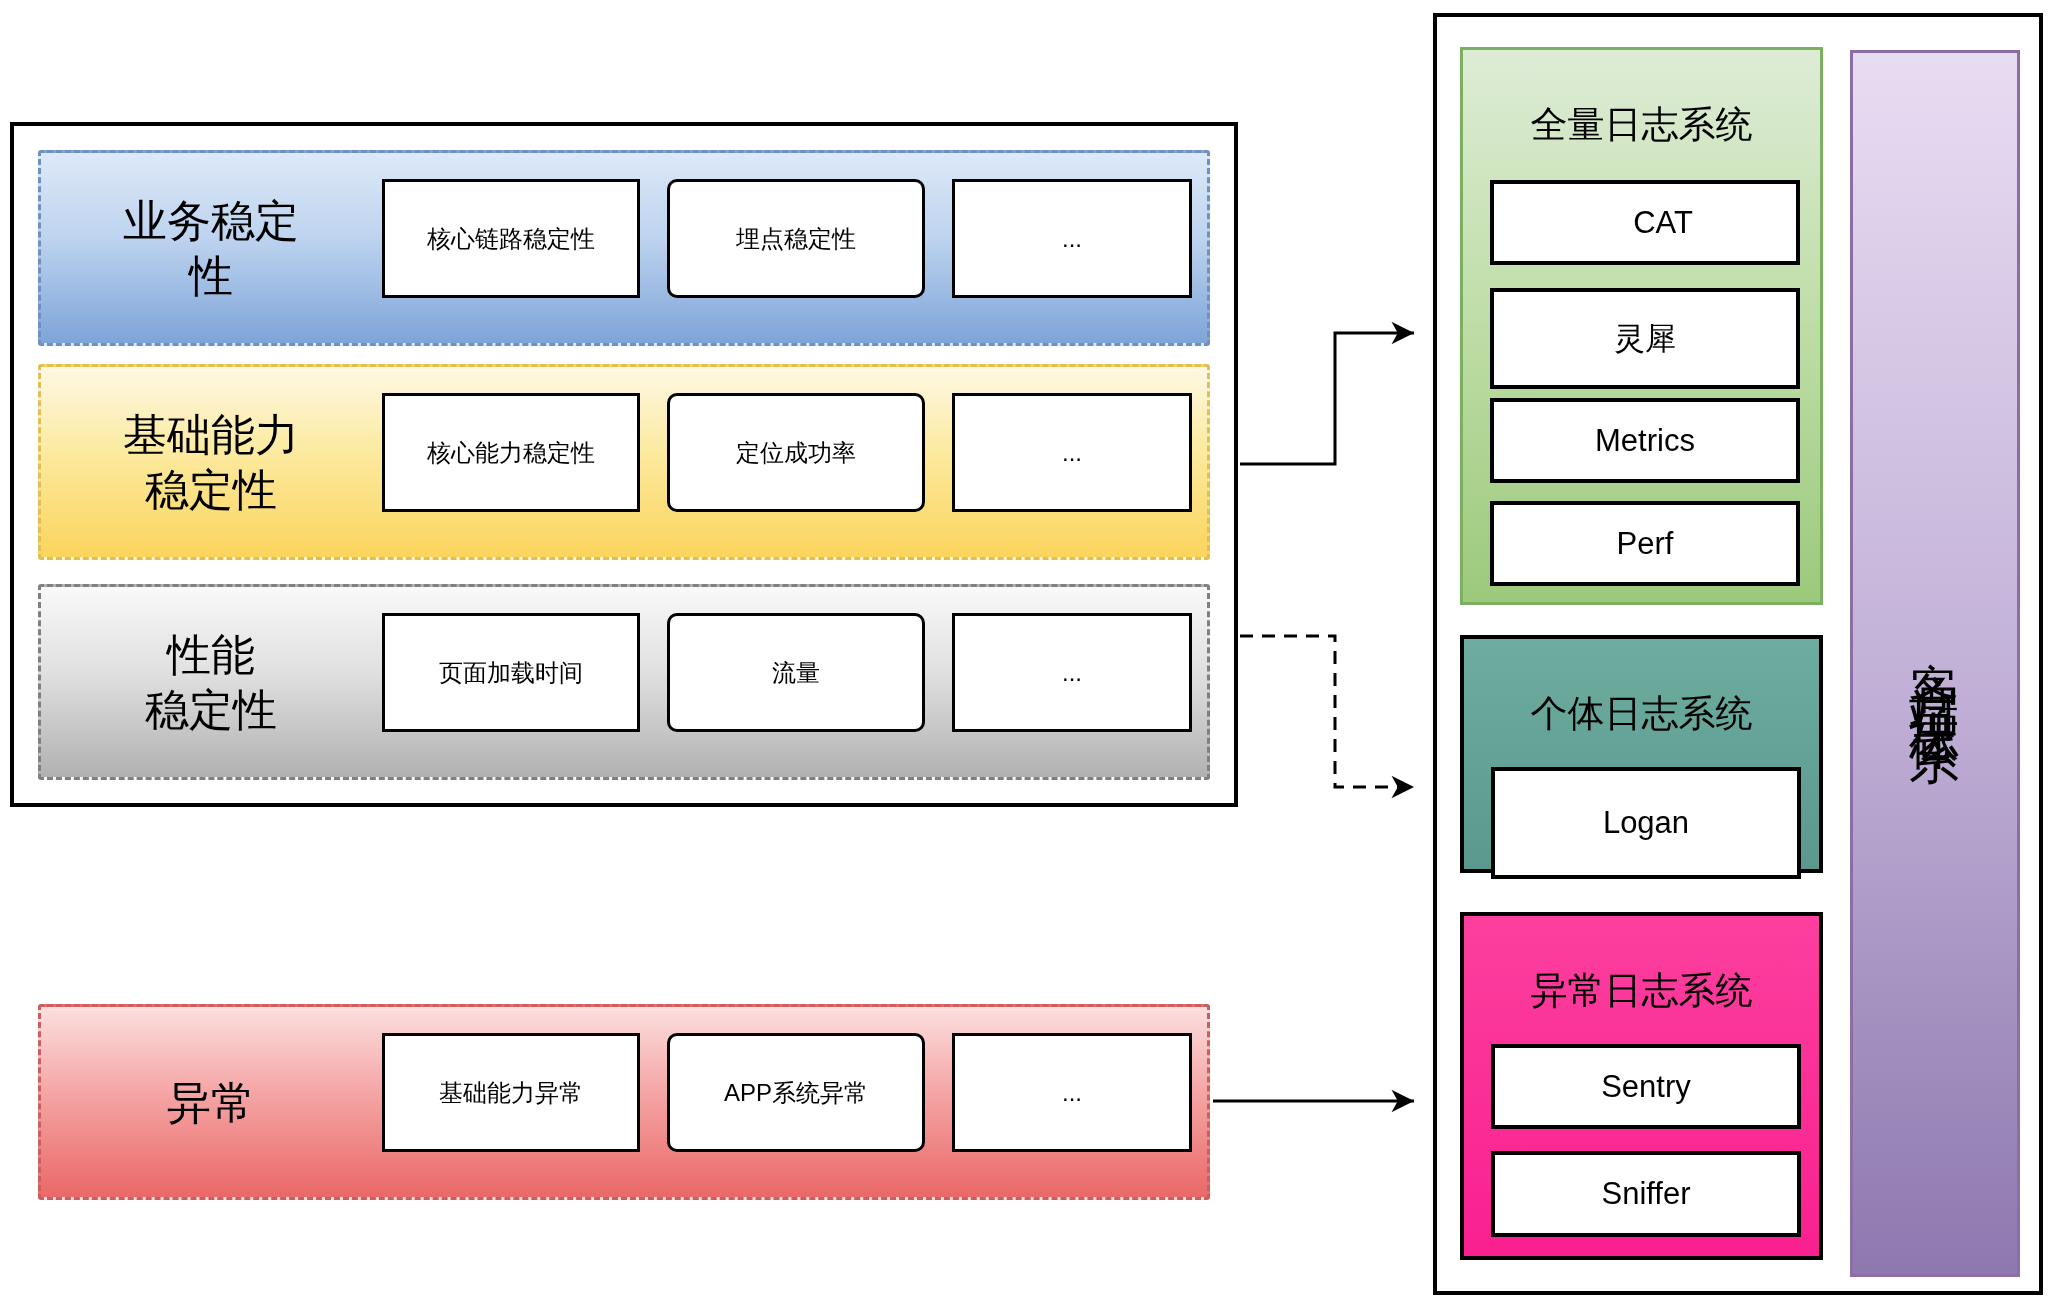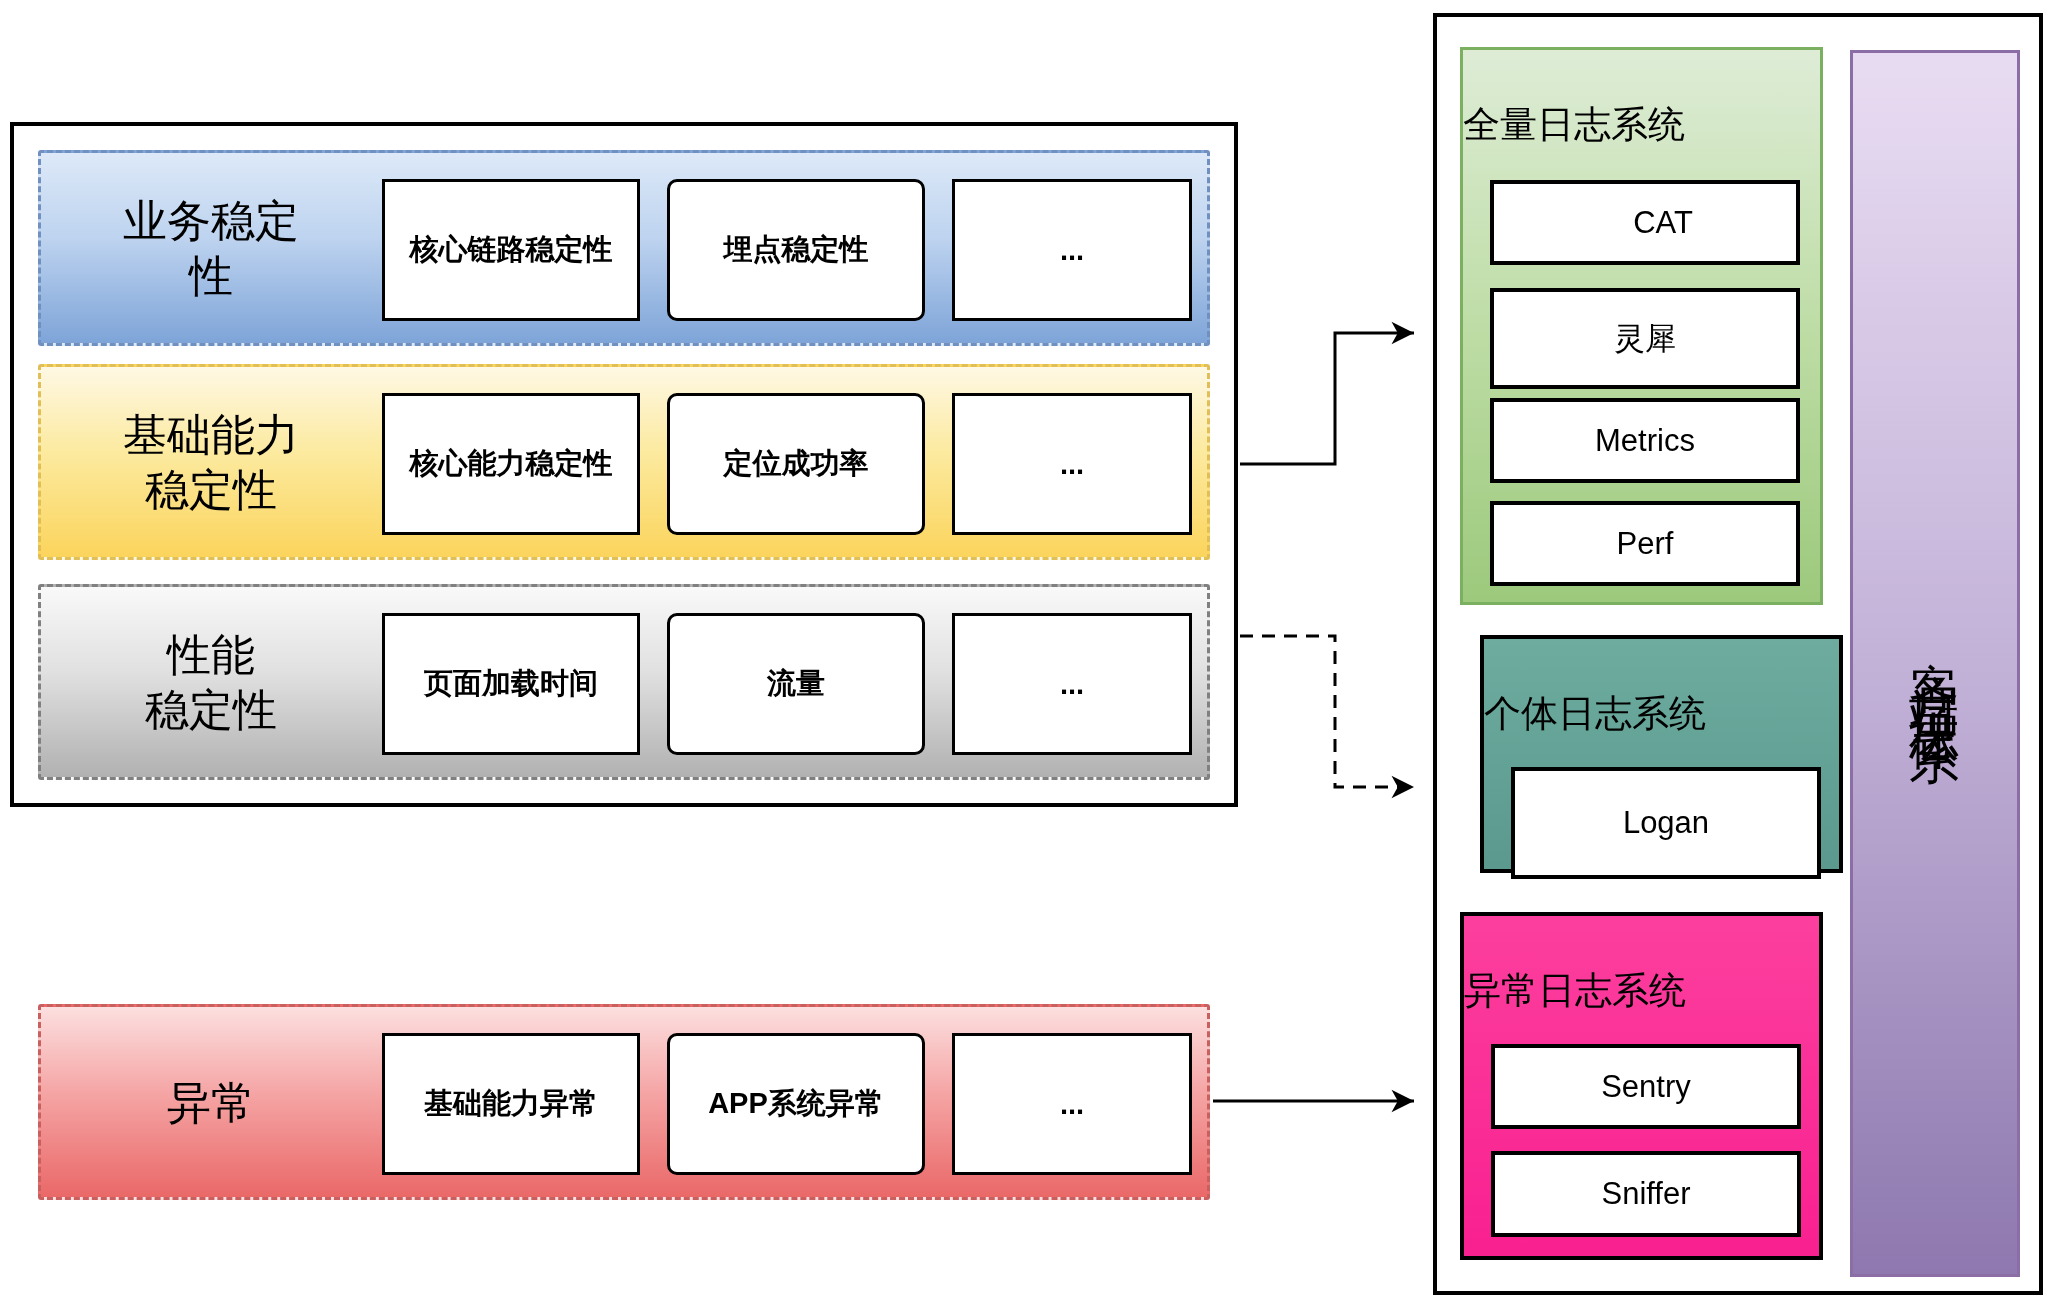--- a/index.html
+++ b/index.html
@@ -23,48 +23,47 @@
     position:absolute;left:38px;top:1004px;width:1172px;height:196px;
     border:3px dashed #c86060;border-radius:3px;box-sizing:border-box;
     background:linear-gradient(180deg,#fcdfdf 0%,#f5a5a5 45%,#ea6868 100%);
   }
   .row-label{
     position:absolute;left:0;top:0;width:340px;height:100%;
     display:flex;align-items:center;justify-content:center;text-align:center;
     font-size:44px;line-height:1.25;font-weight:500;white-space:pre-line;
   }
   .cell{
-    position:absolute;top:26px;height:142px;background:#fff;border:3px solid #000;
+    position:absolute;top:26px;height:119px;background:#fff;border:3px solid #000;
     box-sizing:border-box;display:flex;align-items:center;justify-content:center;
-    font-size:29px;font-weight:700;text-align:center;
+    font-size:24px;font-weight:400;text-align:center;
   }
   .c1{left:341px;width:258px;}
   .c2{left:626px;width:258px;border-radius:10px;}
   .c3{left:911px;width:240px;}
   
   .tall-box{
     position:absolute;left:1433px;top:13px;width:610px;height:1282px;
     background:#fff;border:4px solid #000;box-sizing:border-box;
   }
   .panel{position:absolute;left:1460px;width:363px;box-sizing:border-box;}
   .panel-green{
     top:47px;height:558px;border:3px solid #7ab05f;
     background:linear-gradient(180deg,#deecd6 0%,#bedda6 50%,#9cc97c 100%);
   }
   .panel-teal{
     top:635px;height:238px;border:4px solid #000;
     background:linear-gradient(180deg,#6dac9f 0%,#5b998e 100%);
-    margin-left:20px;
   }
   .panel-pink{
     top:912px;height:348px;border:4px solid #000;
     background:linear-gradient(180deg,#fc3f9e 0%,#f92090 100%);
   }
   .panel-title{
-    position:absolute;left:0;top:50px;width:100%;
+    position:absolute;left:0;top:50px;width:100%;text-align:center;
     font-size:37px;font-weight:500;
   }
   .rbox{
     position:absolute;left:27px;width:310px;background:#fff;border:4px solid #000;
     box-sizing:border-box;display:flex;align-items:center;justify-content:center;
     font-size:31px;font-weight:500;
   }
   .g1{top:130px;height:85px;padding-left:36px;} .g2{top:238px;height:101px;}
   .g3{top:348px;height:85px;} .g4{top:451px;height:85px;}
   .t1{top:128px;height:112px;}

